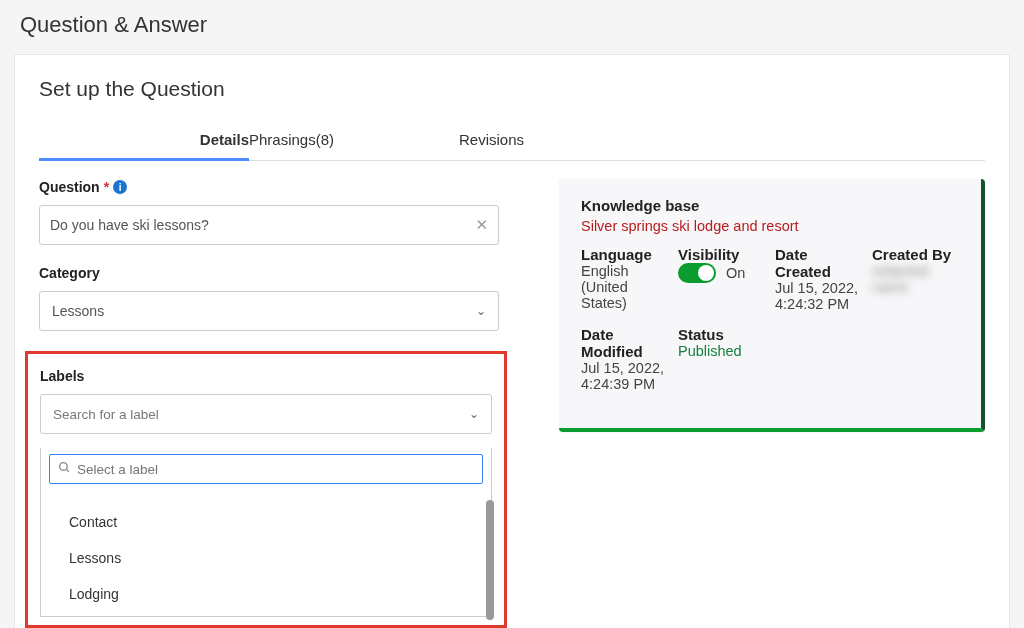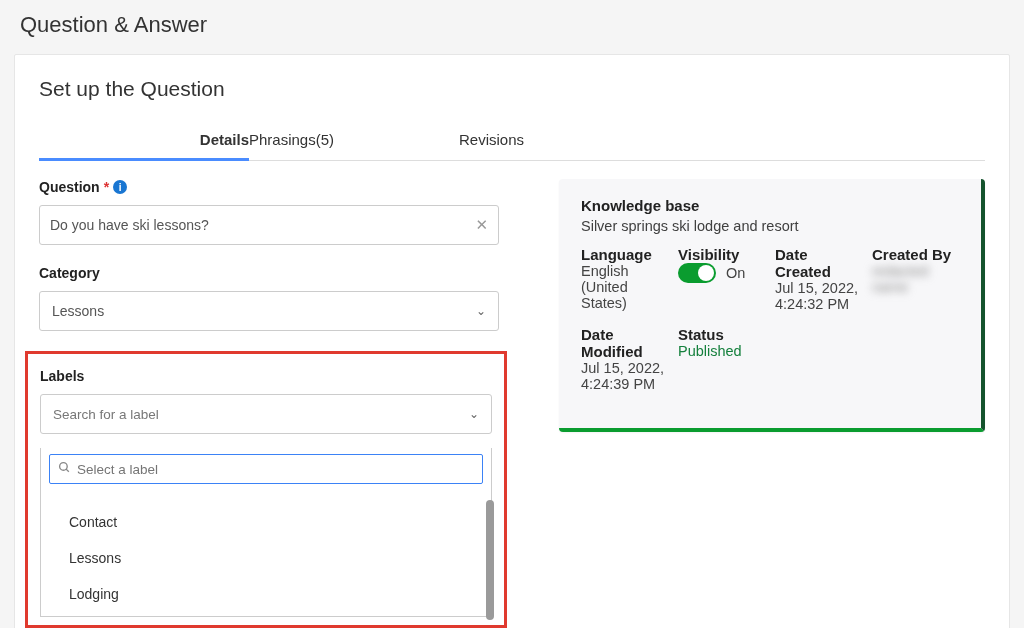--- a/index.html
+++ b/index.html
@@ -125,21 +125,21 @@
   
   .info-panel {
     background: #f7f7f9;
     border-radius: 4px;
     padding: 18px 22px 26px 22px;
     border-right: 4px solid #14532d;
     border-bottom: 4px solid #0a9c2f;
     box-shadow: 0 1px 2px rgba(0,0,0,0.05);
   }
   .info-row1 .meta-label { font-weight: 700; font-size: 15px; margin-bottom: 4px; }
-  .info-row1 .meta-val { color: #404040; margin-bottom: 12px; font-size: 14.5px; }
+  .info-row1 .meta-val { color: #b91c1c; margin-bottom: 12px; font-size: 14.5px; }
   .info-grid {
     display: grid;
     grid-template-columns: 1fr 1fr 1fr 1fr;
     column-gap: 10px;
     row-gap: 4px;
   }
   .meta-label { font-weight: 700; font-size: 15px; }
   .meta-val { color: #444; font-size: 14.5px; margin-bottom: 10px; }
   .status-published { color: #15803d; }
   .toggle-row { display: flex; align-items: center; gap: 10px; margin-bottom: 10px; }
@@ -156,21 +156,21 @@
 </head>
 <body>
 
 <div class="page-title">Question &amp; Answer</div>
 
 <div class="card">
   <div class="card-title">Set up the Question</div>
 
   <div class="tabs">
     <div class="tab active">Details</div>
-    <div class="tab">Phrasings(5)</div>
+    <div class="tab">Phrasings(8)</div>
     <div class="tab">Revisions</div>
   </div>
 
   <div class="cols">
     <div class="left">
 
       <div class="field-label">
         <span>Question</span>
         <span class="req">*</span>
         <span class="info-icon">i</span>

